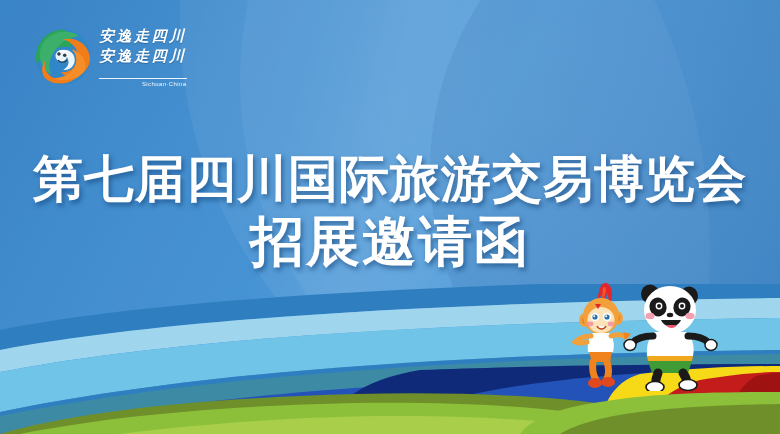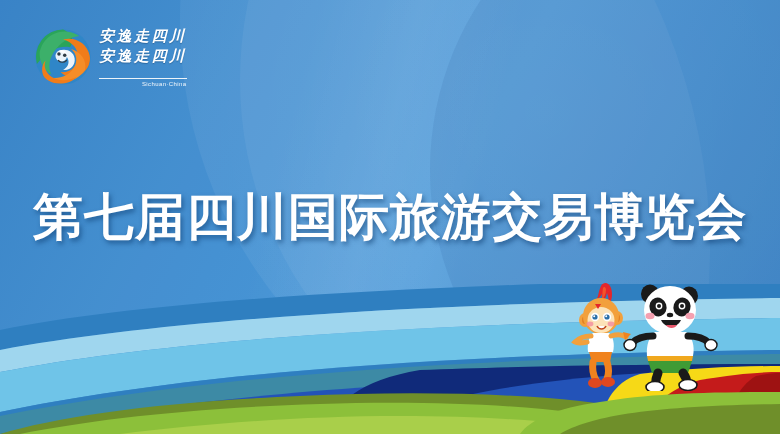--- a/index.html
+++ b/index.html
@@ -67,21 +67,20 @@
   .title-main{
     position:absolute;left:0;right:0;top:146px;
     text-align:center;
     color:#ffffff;
     font-family:"Liberation Serif",serif;
     font-weight:700;
     font-size:50px;
     letter-spacing:1px;
     white-space:nowrap;
     text-shadow:2px 3px 5px rgba(10,55,105,.55);
-    margin-top:38px;
   }
   .title-sub{
     position:absolute;left:0;right:0;top:206px;
     text-align:center;
     color:#ffffff;
     font-family:"Liberation Serif",serif;
     font-weight:700;
     font-size:54px;
     letter-spacing:2px;
     white-space:nowrap;
@@ -125,20 +124,21 @@
       </g>
     </svg>
     <div class="logo-text">
       <div class="logo-line l1">安逸走四川</div>
       <div class="logo-line l2">安逸走四川</div>
       <div class="logo-en">Sichuan·China</div>
     </div>
   </div>
 
   <div class="title-main">第七届四川国际旅游交易博览会</div>
+  <div class="title-sub">招展邀请函</div>
 
   <svg class="ribbons" viewBox="0 0 780 150" preserveAspectRatio="none">
     <path d="M0 46 C150 16 420 0 780 -6 L780 14 C430 18 160 36 0 66 Z" fill="#2f7fc0"></path>
     <path d="M0 66 C160 36 430 18 780 14 L780 34 C430 38 165 56 0 88 Z" fill="#9fd6ee"></path>
     <path d="M0 88 C165 56 430 38 780 34 L780 66 C420 70 175 92 0 128 Z" fill="#6fc4e8"></path>
     <path d="M0 128 C175 92 420 70 780 66 L780 150 L0 150 Z" fill="#2f7fc0"></path>
     <path d="M0 132 C180 96 430 74 780 70 L780 150 L0 150 Z" fill="#3d8aa5"></path>
     <path d="M0 150 C160 116 400 92 780 88 L780 150 Z" fill="#2353b8"></path>
 
     <path d="M420 86 C520 82 660 80 780 80 L780 150 L330 150 C330 120 360 96 420 86 Z" fill="#102a7a"></path>

